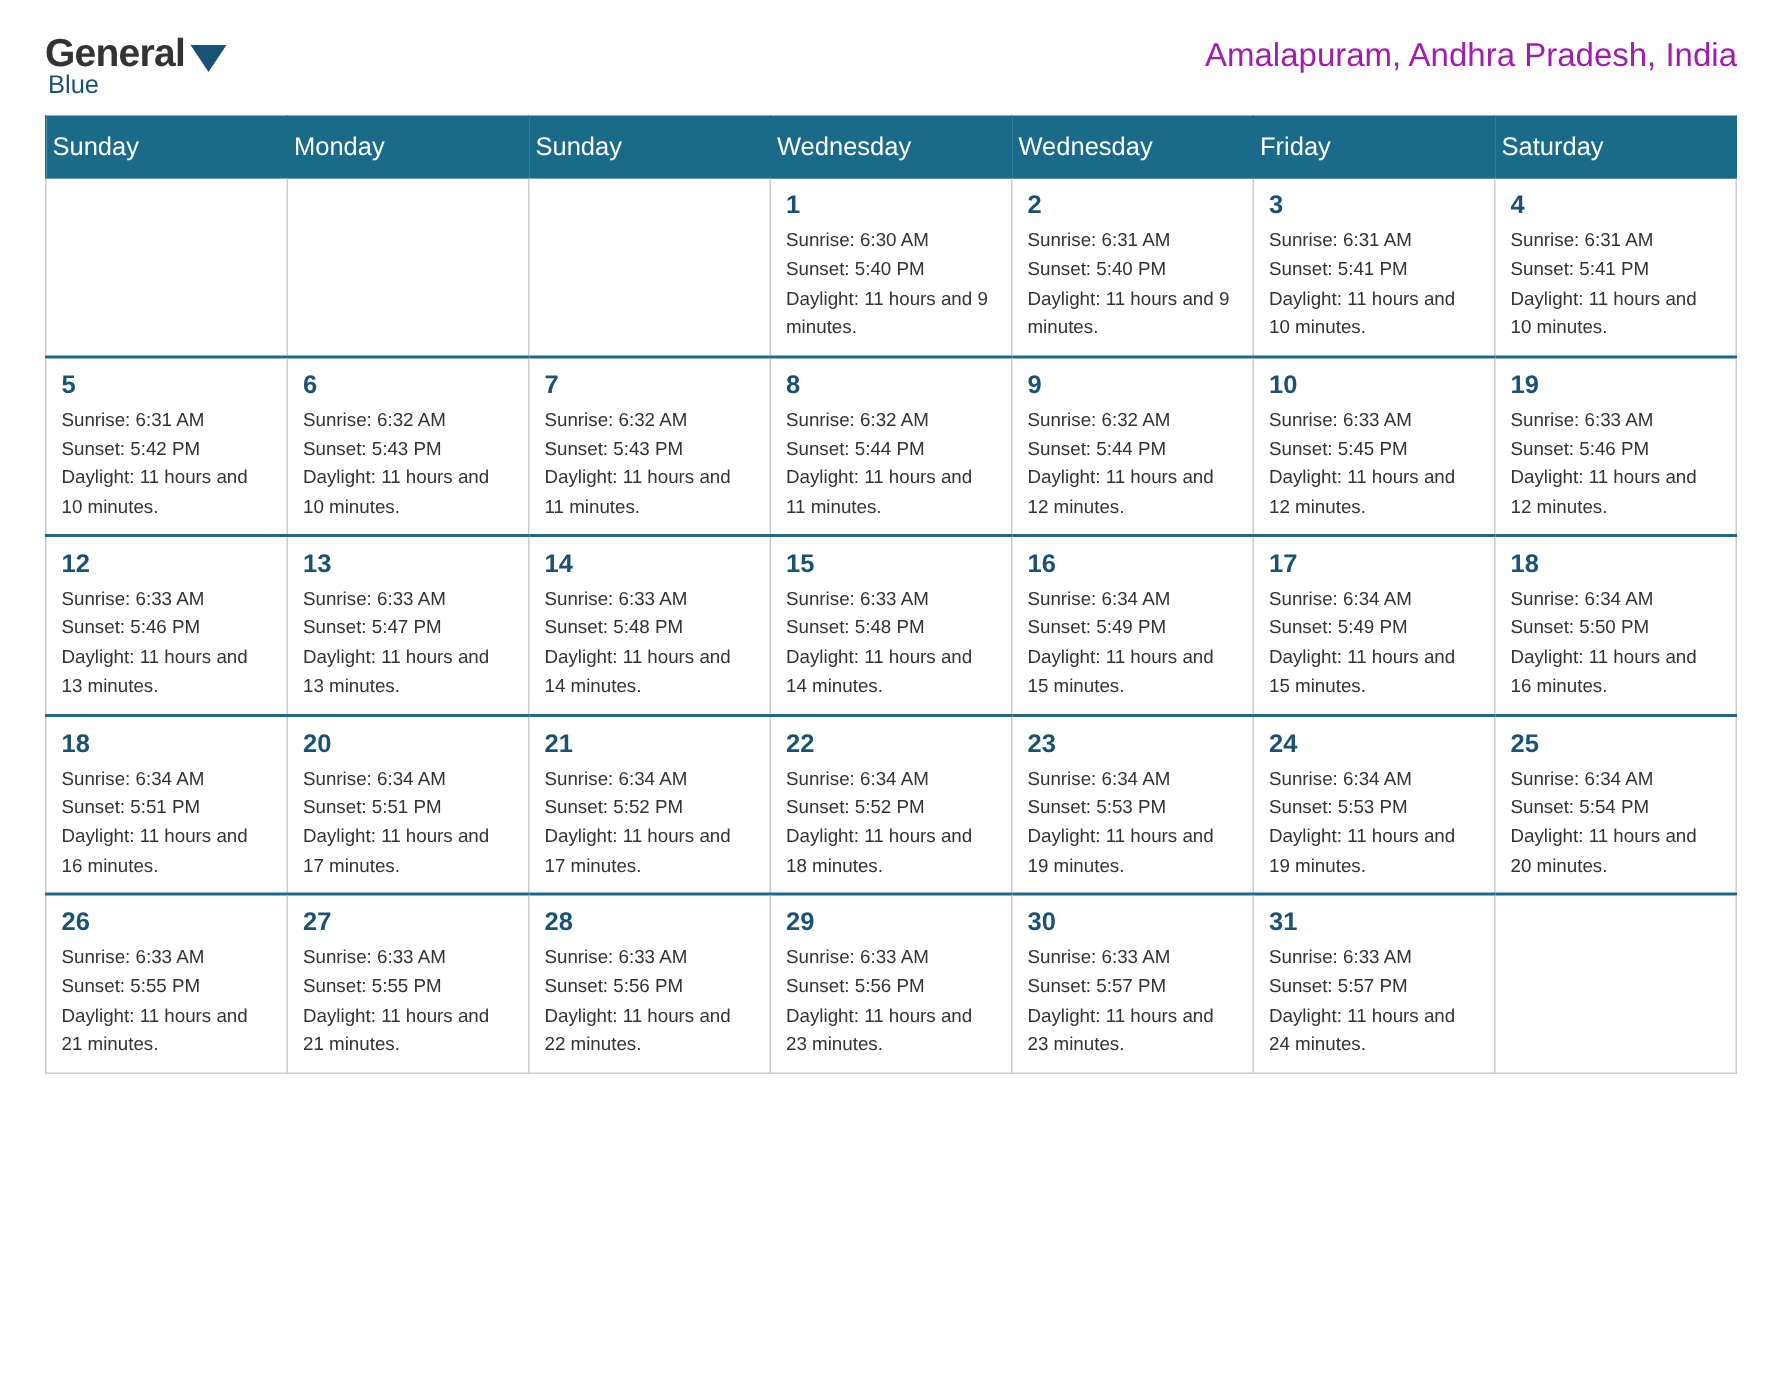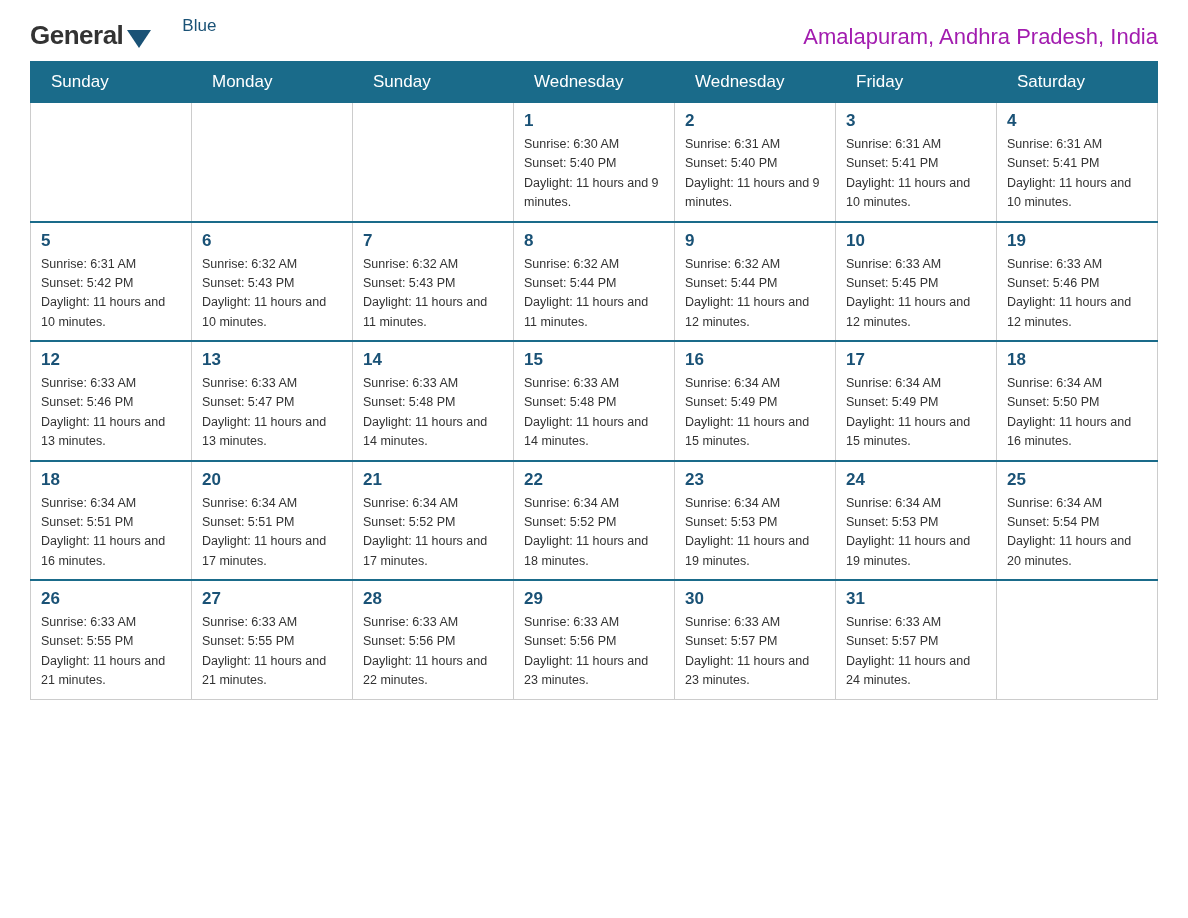--- a/index.html
+++ b/index.html
@@ -11,23 +11,22 @@
       padding: 20px 30px;
     }
     .header {
       display: flex;
       justify-content: space-between;
       align-items: flex-start;
       margin-bottom: 10px;
     }
     .logo {
       display: flex;
-      flex-direction: row;
+      flex-direction: column;
       align-items: flex-start;
-      gap: 29px;
     }
     .logo-top {
       display: flex;
       align-items: center;
     }
     .logo-general {
       font-size: 26px;
       font-weight: bold;
       color: #333;
       letter-spacing: -0.5px;
@@ -65,21 +64,21 @@
     .calendar {
       width: 100%;
       border-collapse: collapse;
       margin-top: 10px;
     }
     .calendar th {
       background-color: #1a6b8a;
       color: #fff;
       font-size: 17px;
       font-weight: normal;
-      padding: 10px 20px;
+      padding: 10px 4px;
       text-align: left;
       border: 1px solid #1a6b8a;
     }
     .calendar td {
       border: 1px solid #ccc;
       vertical-align: top;
       padding: 8px 10px;
       width: 14.28%;
       min-height: 110px;
       height: 110px;

